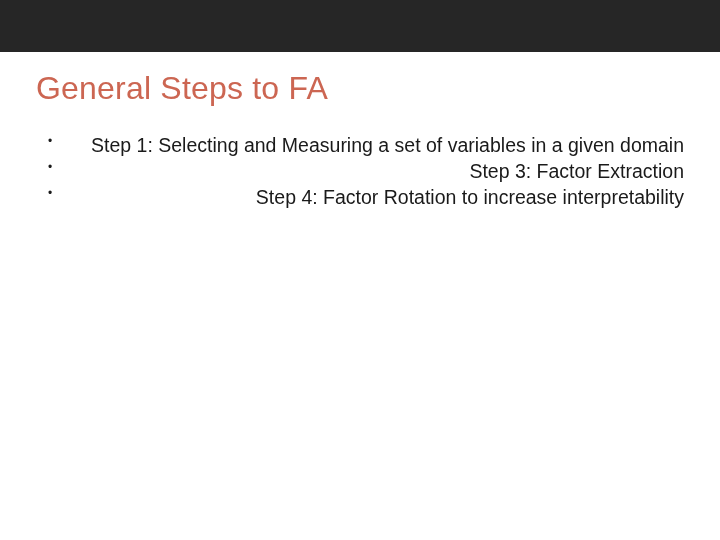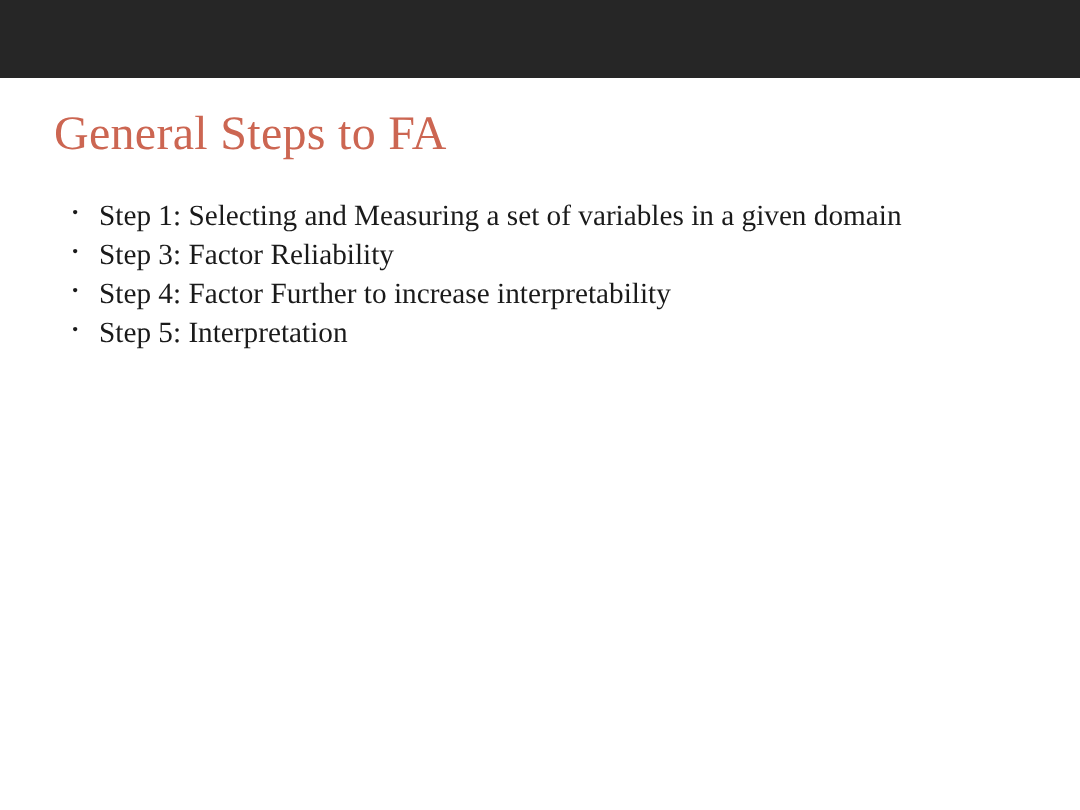--- a/index.html
+++ b/index.html
@@ -14,56 +14,55 @@
       font-family: Arial, Helvetica, sans-serif;
       overflow: hidden;
     }
     .top-bar {
       width: 100%;
       height: 52px;
       background: #262626;
     }
     .content {
       padding: 18px 36px 0 36px;
-      font-family: Liberation Serif, serif;
     }
     .slide-title {
       font-size: 32px;
       font-weight: 400;
       color: #cc6652;
       margin-bottom: 26px;
       letter-spacing: 0.2px;
     }
     .bullets {
       list-style: none;
       padding-left: 12px;
     }
     .bullets li {
       position: relative;
       padding-left: 18px;
       font-size: 19.5px;
       line-height: 1.28;
       color: #1a1a1a;
       margin-bottom: 1px;
+      text-align: right;
     }
     .bullets li::before {
       content: "•";
       position: absolute;
       left: 0px;
       top: 1px;
       font-size: 12px;
       color: #1a1a1a;
     }
   </style>
 </head>
 <body>
 
 <div class="top-bar"></div>
 
 <div class="content">
   <h1 class="slide-title">General Steps to FA</h1>
   <ul class="bullets">
     <li>Step 1: Selecting and Measuring a set of variables in a given domain</li>
-    <li>Step 3: Factor Reliability</li>
-    <li>Step 4: Factor Further to increase interpretability</li>
-    <li>Step 5: Interpretation</li>
+    <li>Step 3: Factor Extraction</li>
+    <li>Step 4: Factor Rotation to increase interpretability</li>
   </ul>
 </div>
 
 </body></html>

